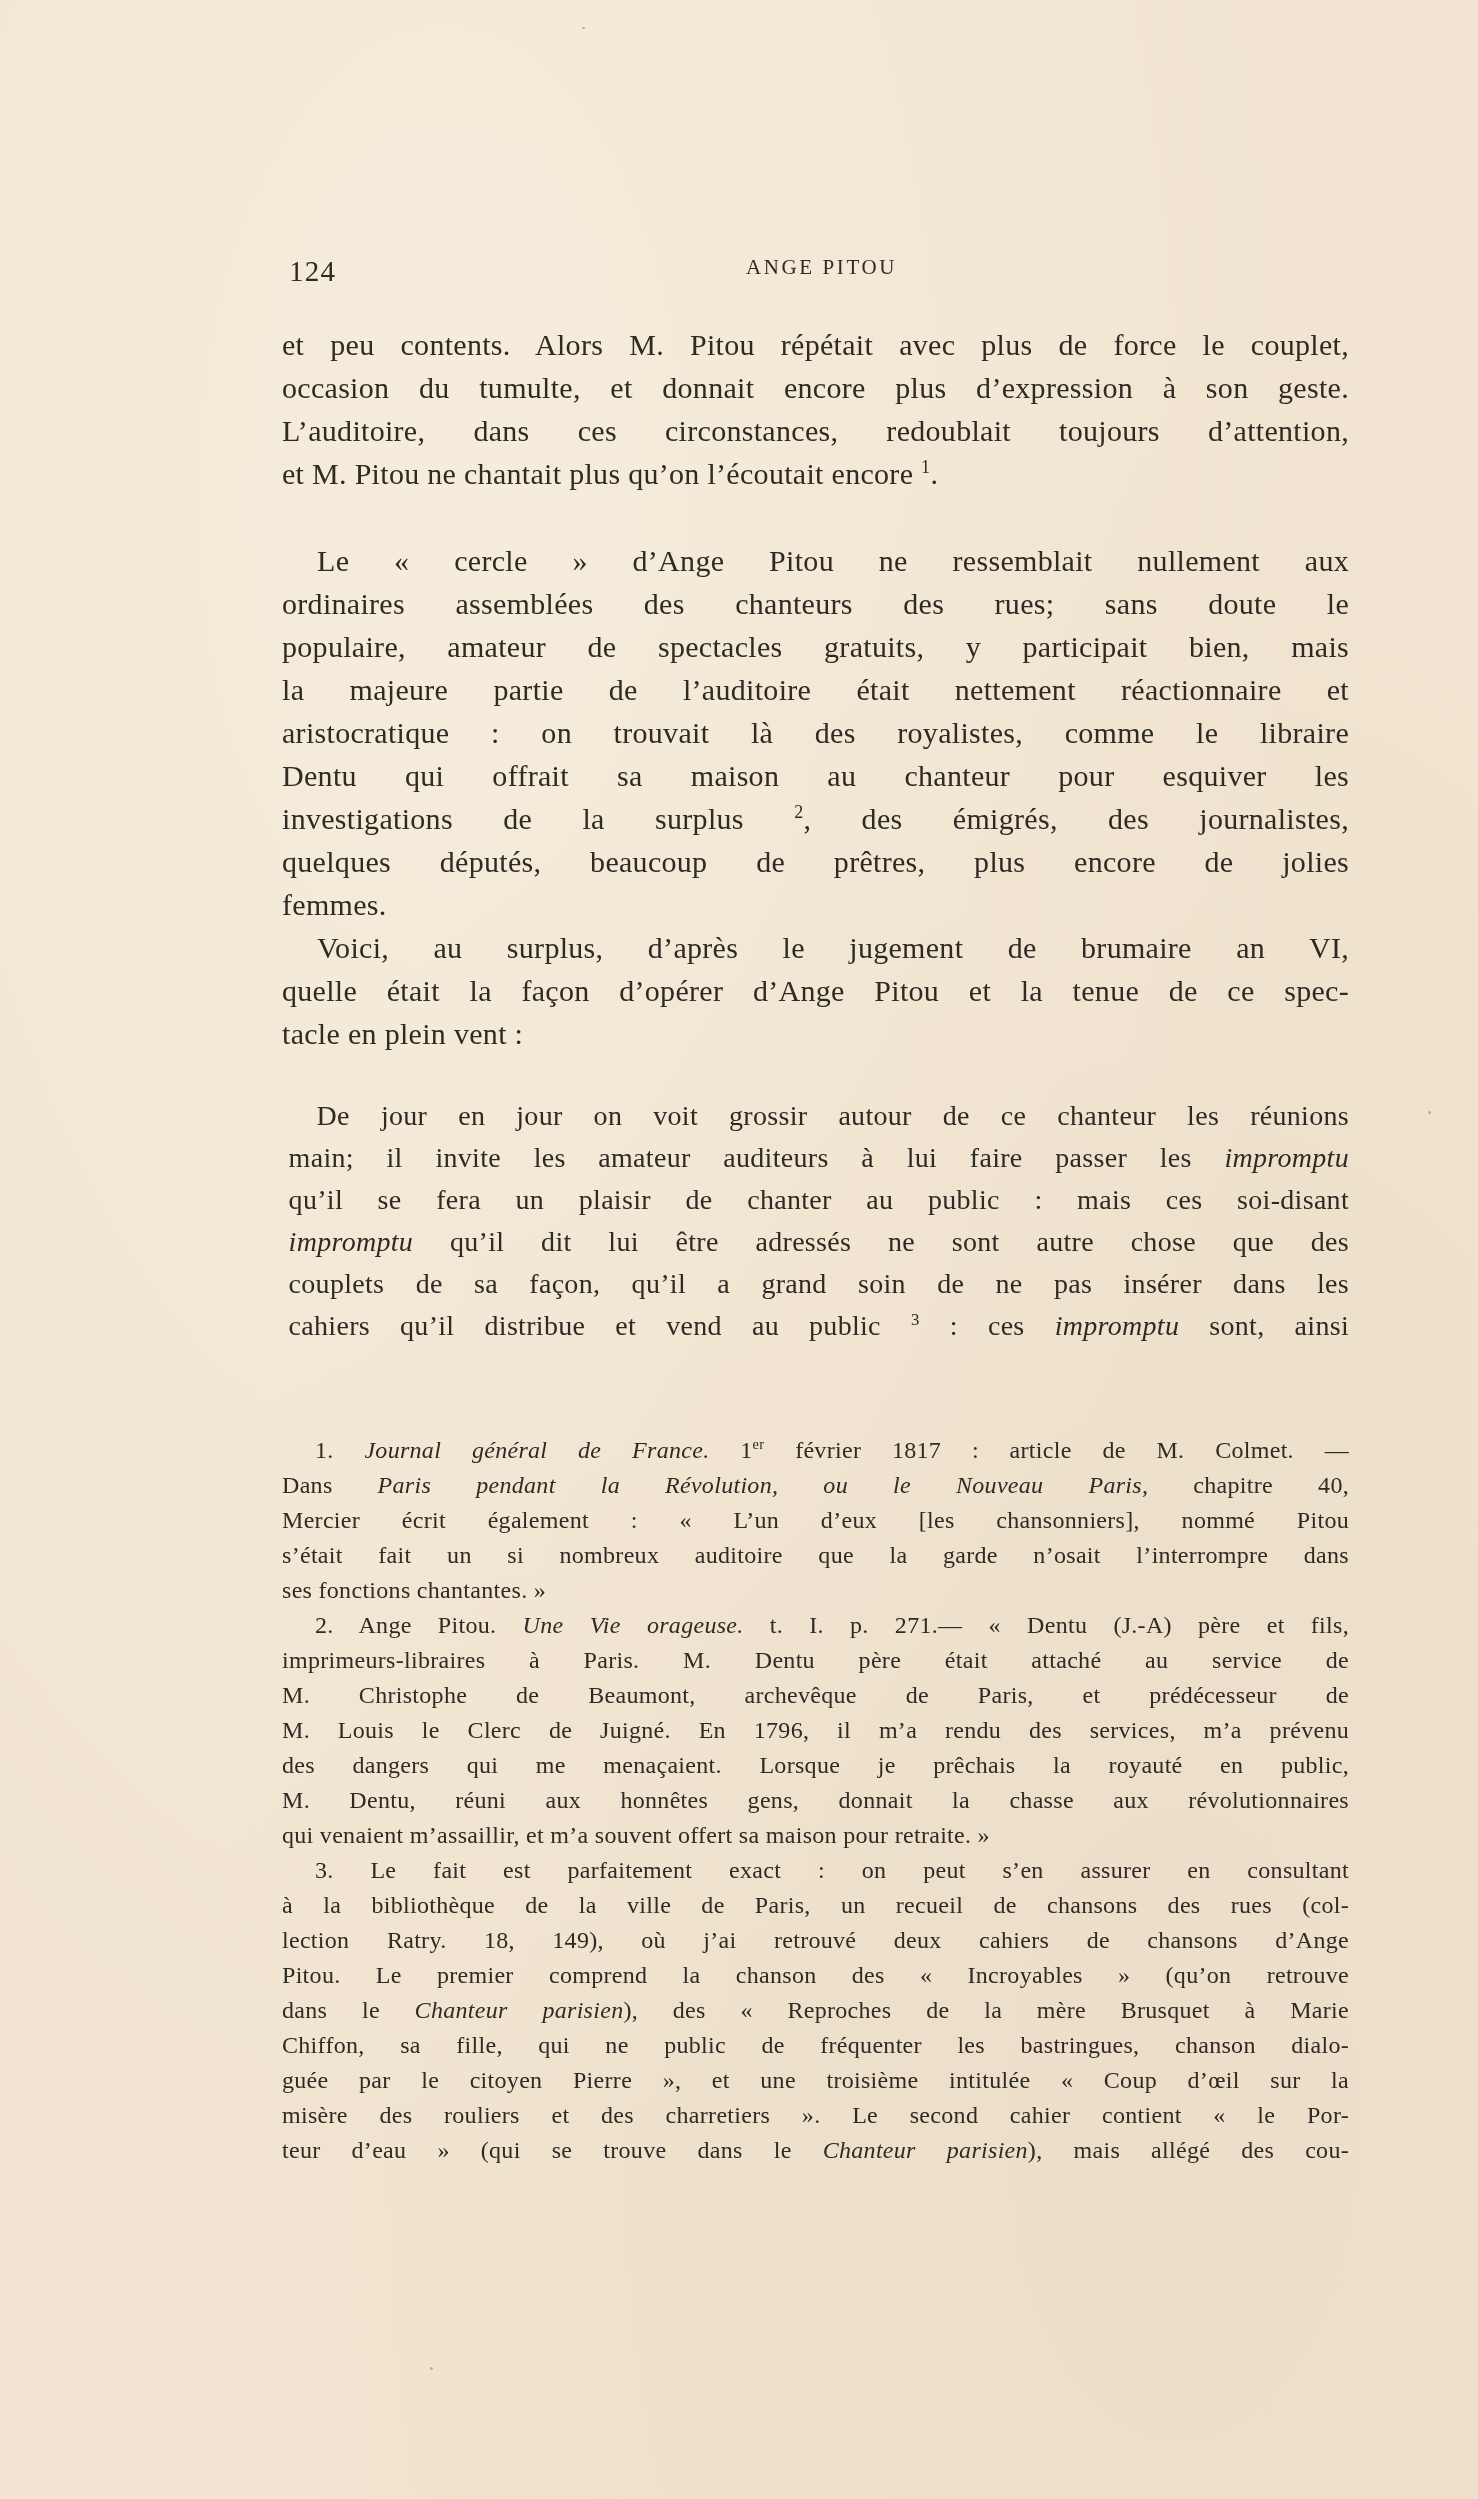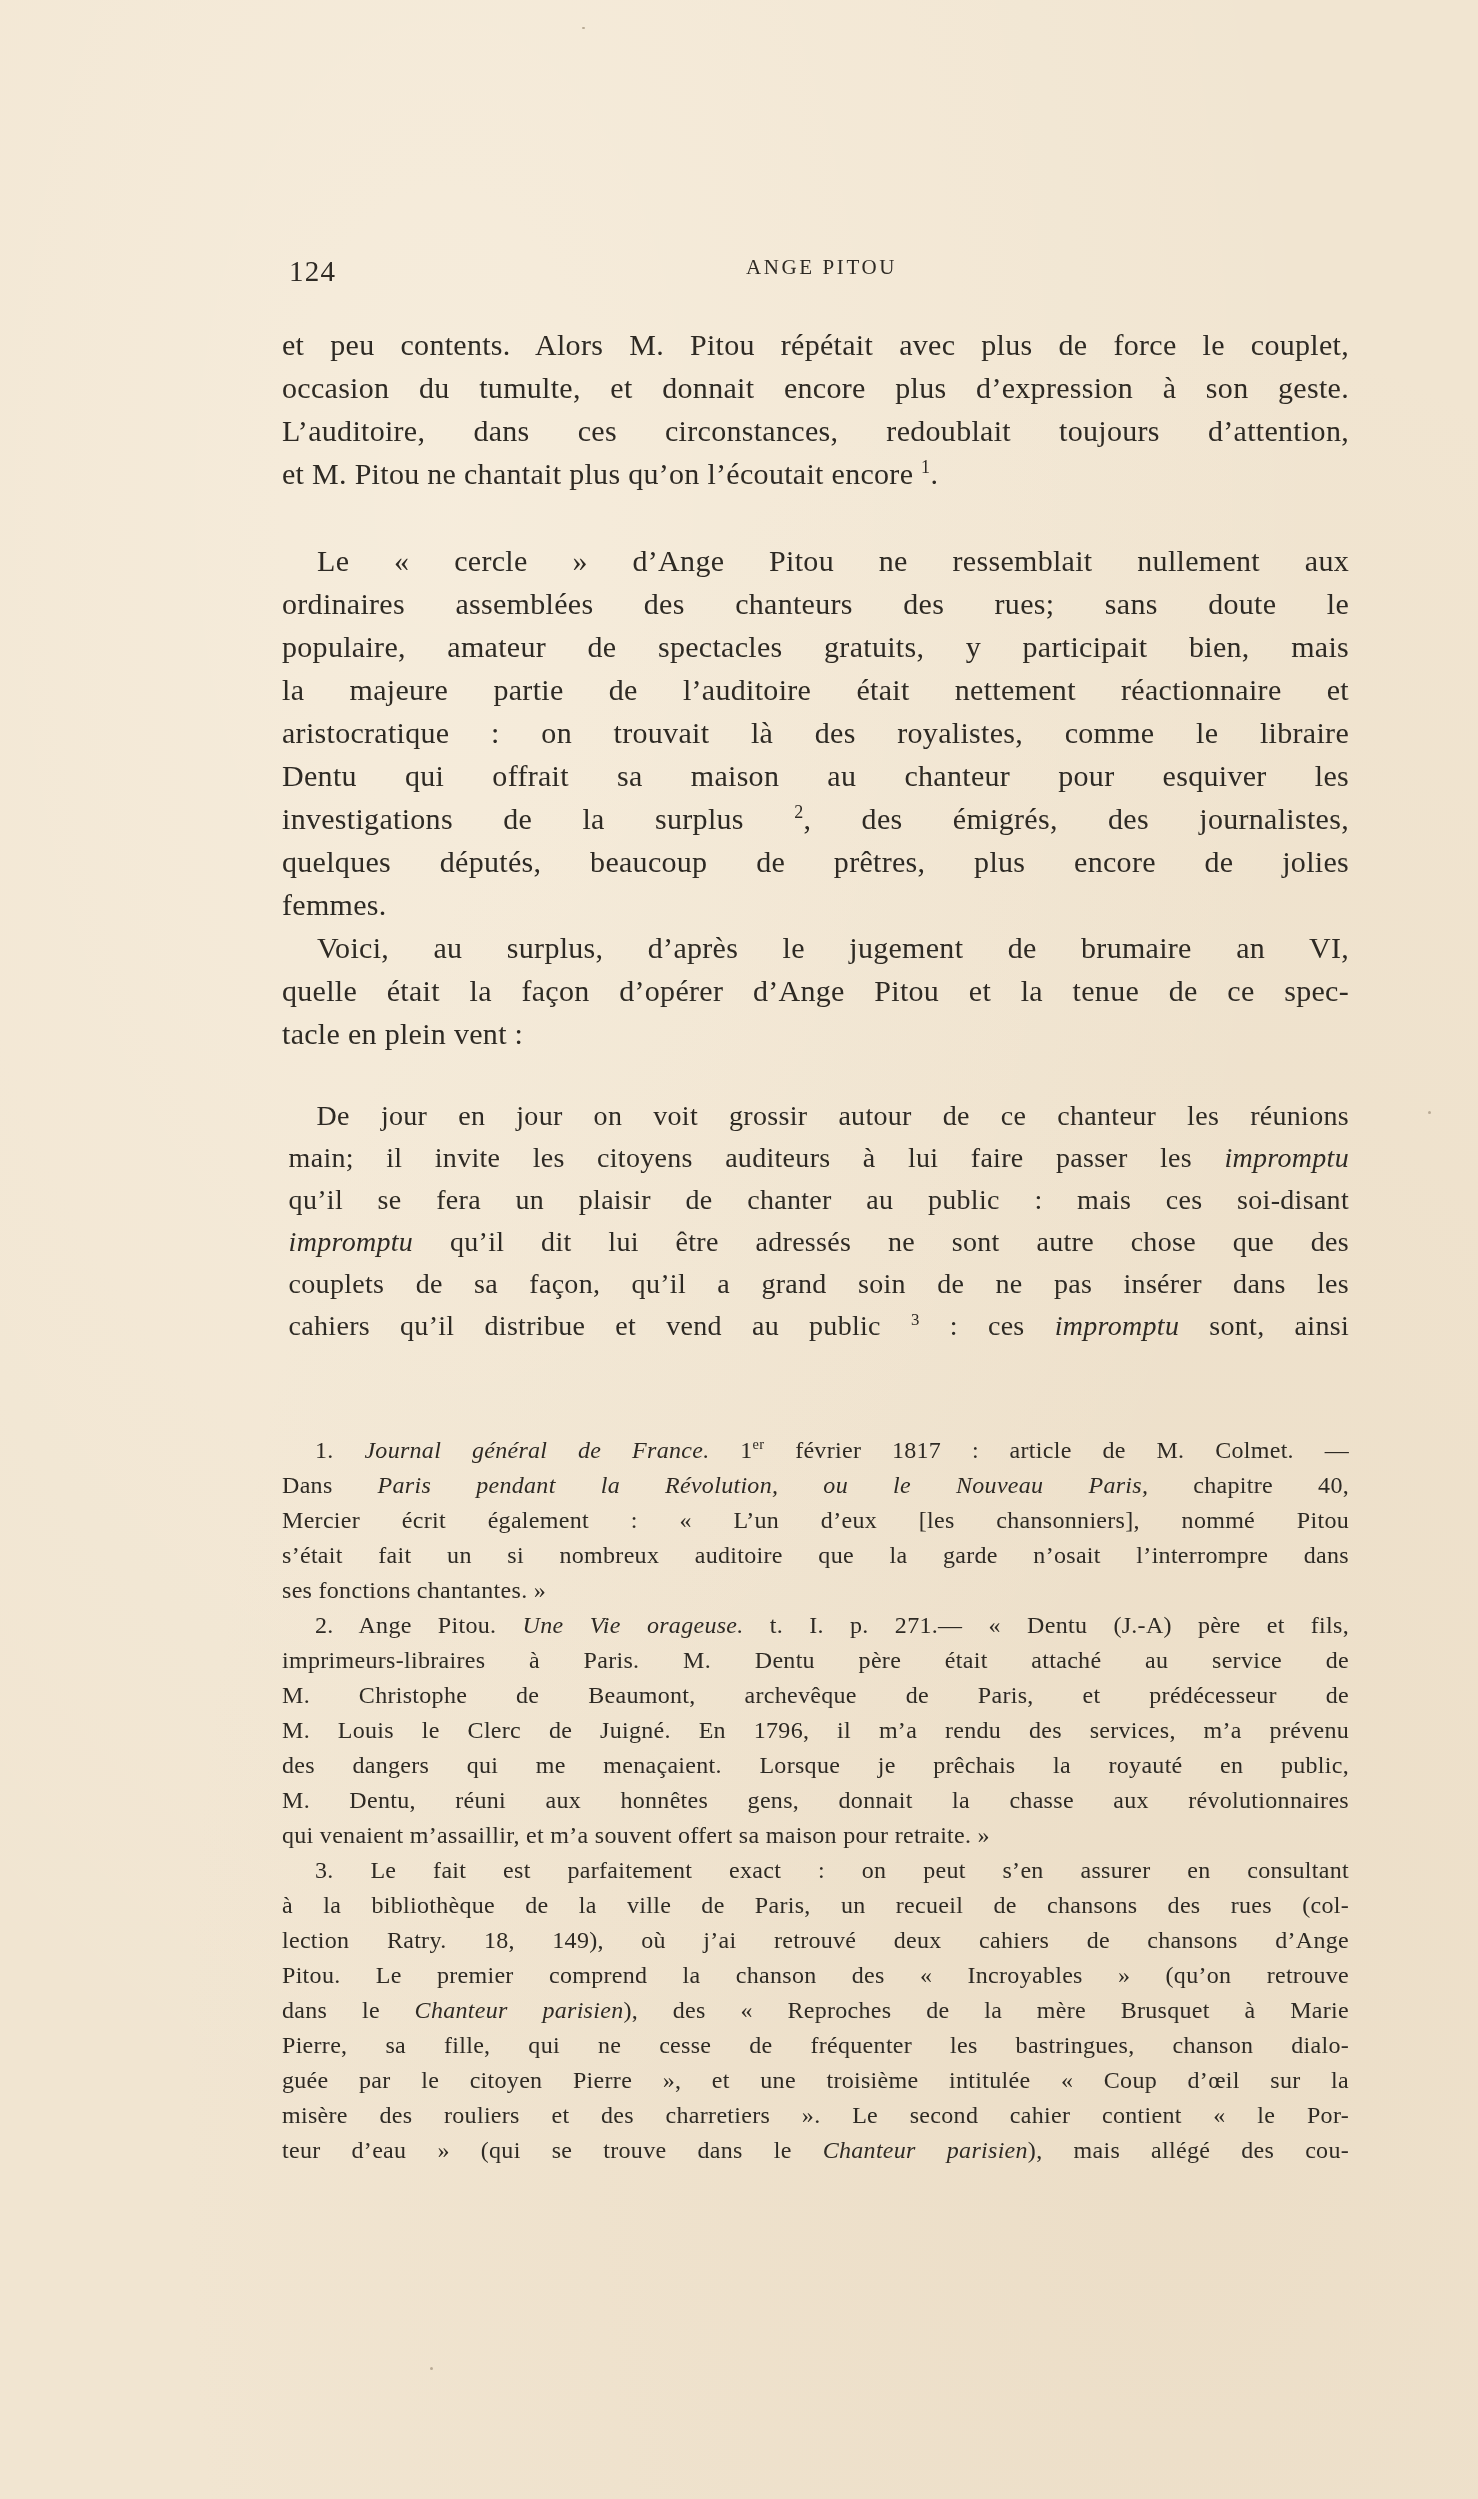--- a/index.html
+++ b/index.html
@@ -87,21 +87,21 @@
     </p>
 
     <p>
       <span class="line" style="padding-left:35px">Voici, au surplus, d’après le jugement de brumaire an VI,</span>
       <span class="line">quelle était la façon d’opérer d’Ange Pitou et la tenue de ce spec-</span>
       <span class="line last">tacle en plein vent :</span>
     </p>
 
     <p class="quote" style="text-indent:0">
       <span class="line" style="padding-left:28px">De jour en jour on voit grossir autour de ce chanteur les réunions</span>
-      <span class="line"><span>main; il invite les citoyens auditeurs à lui faire passer les</span> <i>impromptu</i></span>
+      <span class="line"><span>main; il invite les amateur auditeurs à lui faire passer les</span> <i>impromptu</i></span>
       <span class="line">qu’il se fera un plaisir de chanter au public : mais ces soi-disant</span>
       <span class="line"><i>impromptu</i> <span>qu’il dit lui être adressés ne sont autre chose que des</span></span>
       <span class="line">couplets de sa façon, qu’il a grand soin de ne pas insérer dans les</span>
       <span class="line"><span>cahiers qu’il distribue et vend au public</span> <sup>3</sup><span> : ces</span> <i>impromptu</i> <span>sont, ainsi</span></span>
     </p>
   </div>
 
   <div class="text-block notes">
     <p style="text-indent:0">
       <span class="line" style="padding-left:33px"><span>1.</span> <i>Journal général de France.</i> <span>1</span><sup>er</sup> <span>février 1817 : article de M. Colmet. —</span></span>
@@ -118,21 +118,21 @@
       <span class="line">des dangers qui me menaçaient. Lorsque je prêchais la royauté en public,</span>
       <span class="line">M. Dentu, réuni aux honnêtes gens, donnait la chasse aux révolutionnaires</span>
       <span class="line last">qui venaient m’assaillir, et m’a souvent offert sa maison pour retraite. »</span>
     </p>
     <p style="text-indent:0">
       <span class="line" style="padding-left:33px"><span>3.</span> <span>Le fait est parfaitement exact : on peut s’en assurer en consultant</span></span>
       <span class="line">à la bibliothèque de la ville de Paris, un recueil de chansons des rues (col-</span>
       <span class="line">lection Ratry. 18, 149), où j’ai retrouvé deux cahiers de chansons d’Ange</span>
       <span class="line">Pitou. Le premier comprend la chanson des « Incroyables » (qu’on retrouve</span>
       <span class="line"><span>dans le</span> <i>Chanteur parisien</i><span>), des « Reproches de la mère Brusquet à Marie</span></span>
-      <span class="line">Pierre, sa fille, qui ne cesse de fréquenter les bastringues, chanson dialo-</span>
+      <span class="line">Chiffon, sa fille, qui ne public de fréquenter les bastringues, chanson dialo-</span>
       <span class="line">guée par le citoyen Pierre », et une troisième intitulée « Coup d’œil sur la</span>
       <span class="line">misère des rouliers et des charretiers ». Le second cahier contient « le Por-</span>
       <span class="line"><span>teur d’eau » (qui se trouve dans le</span> <i>Chanteur parisien</i><span>), mais allégé des cou-</span></span>
     </p>
   </div>
 
   <div class="speck" style="left:582px;top:26.5px;width:2.6px;height:2.6px;"></div>
   <div class="speck" style="left:1428px;top:1111px;width:3.3px;height:3.3px;"></div>
   <div class="speck" style="left:430px;top:2367px;width:3.3px;height:3.3px;"></div>
 </div>

